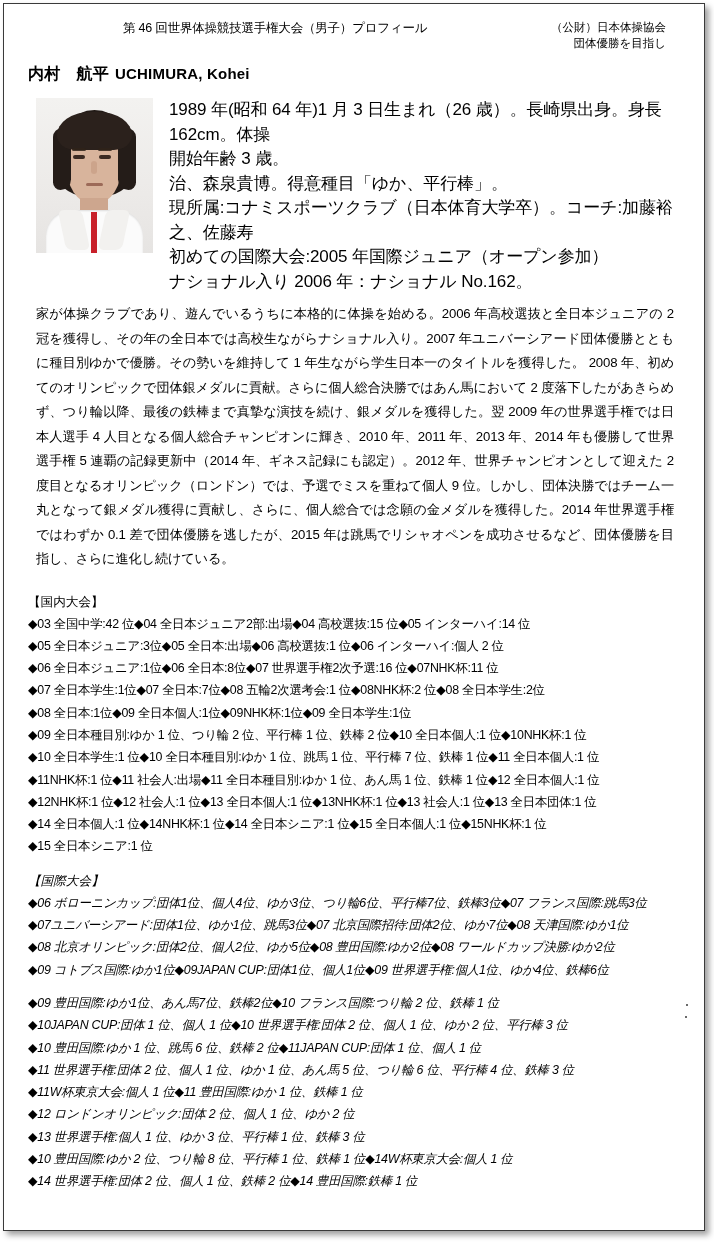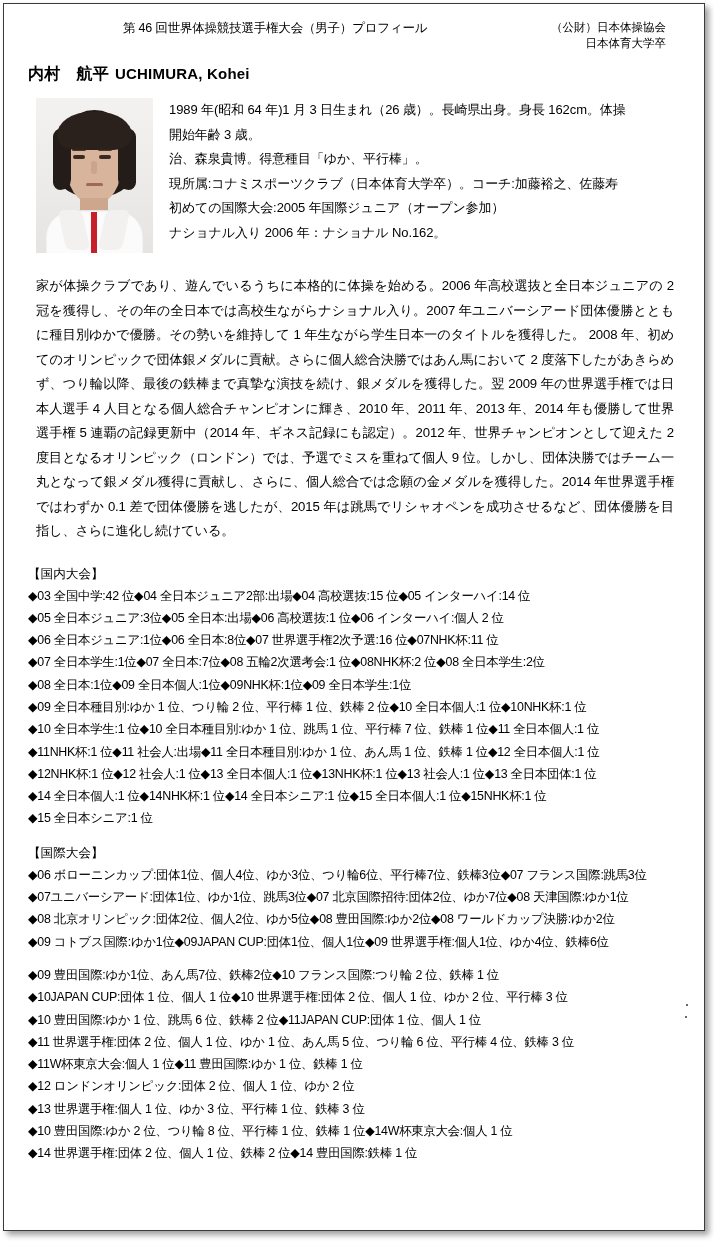--- a/index.html
+++ b/index.html
@@ -173,21 +173,21 @@
     width: 24px; height: 40px; background: #f2f1ef;
     transform: skewX(-12deg); border-radius: 6px;
   }
   .ph-stripe {
     position: absolute; left: 55px; top: 114px;
     width: 6px; height: 42px; background: #c8202a;
   }
 
   .vitals {
     overflow: hidden;
-    font-size: 13px;
+    font-size: 17px;
     line-height: 24.5px;
     letter-spacing: -0.1px;
   }
   .vitals p { margin: 0; }
 
   
   .narrative {
     clear: none;
     font-size: 13.2px;
     line-height: 24.5px;
@@ -205,42 +205,42 @@
     margin-top: 2px;
     white-space: nowrap;
   }
   .result-line {
     font-size: 12.4px;
     line-height: 22.3px;
     white-space: nowrap;
     letter-spacing: -0.25px;
   }
   .results-domestic { margin-top: 19px; }
-  .results-intl { margin-top: 12px; }
+  .results-intl { margin-top: 12px; font-style: italic; }
 
   .gap-line { height: 11px; }
 
   .speck {
     position: absolute;
     background: #6a6a6a;
     width: 2px; height: 2px;
   }
 </style>
 </head>
 <body>
 
 <div class="page-shell">
   <div class="doc-frame">
     <div class="doc-inner">
 
       <div class="header-row">
         <div class="header-title">第 46 回世界体操競技選手権大会（男子）プロフィール</div>
         <div class="header-org">
           <div>（公財）日本体操協会</div>
-          <div>日本体育大学卒</div>
+          <div>団体優勝を目指し</div>
         </div>
       </div>
 
       <div class="name-line">
         <span class="name-kanji">内村　航平</span><span class="name-roman">UCHIMURA, Kohei</span>
       </div>
 
       <div class="bio-block">
         <div class="photo">
           <div class="ph-bg"></div>

